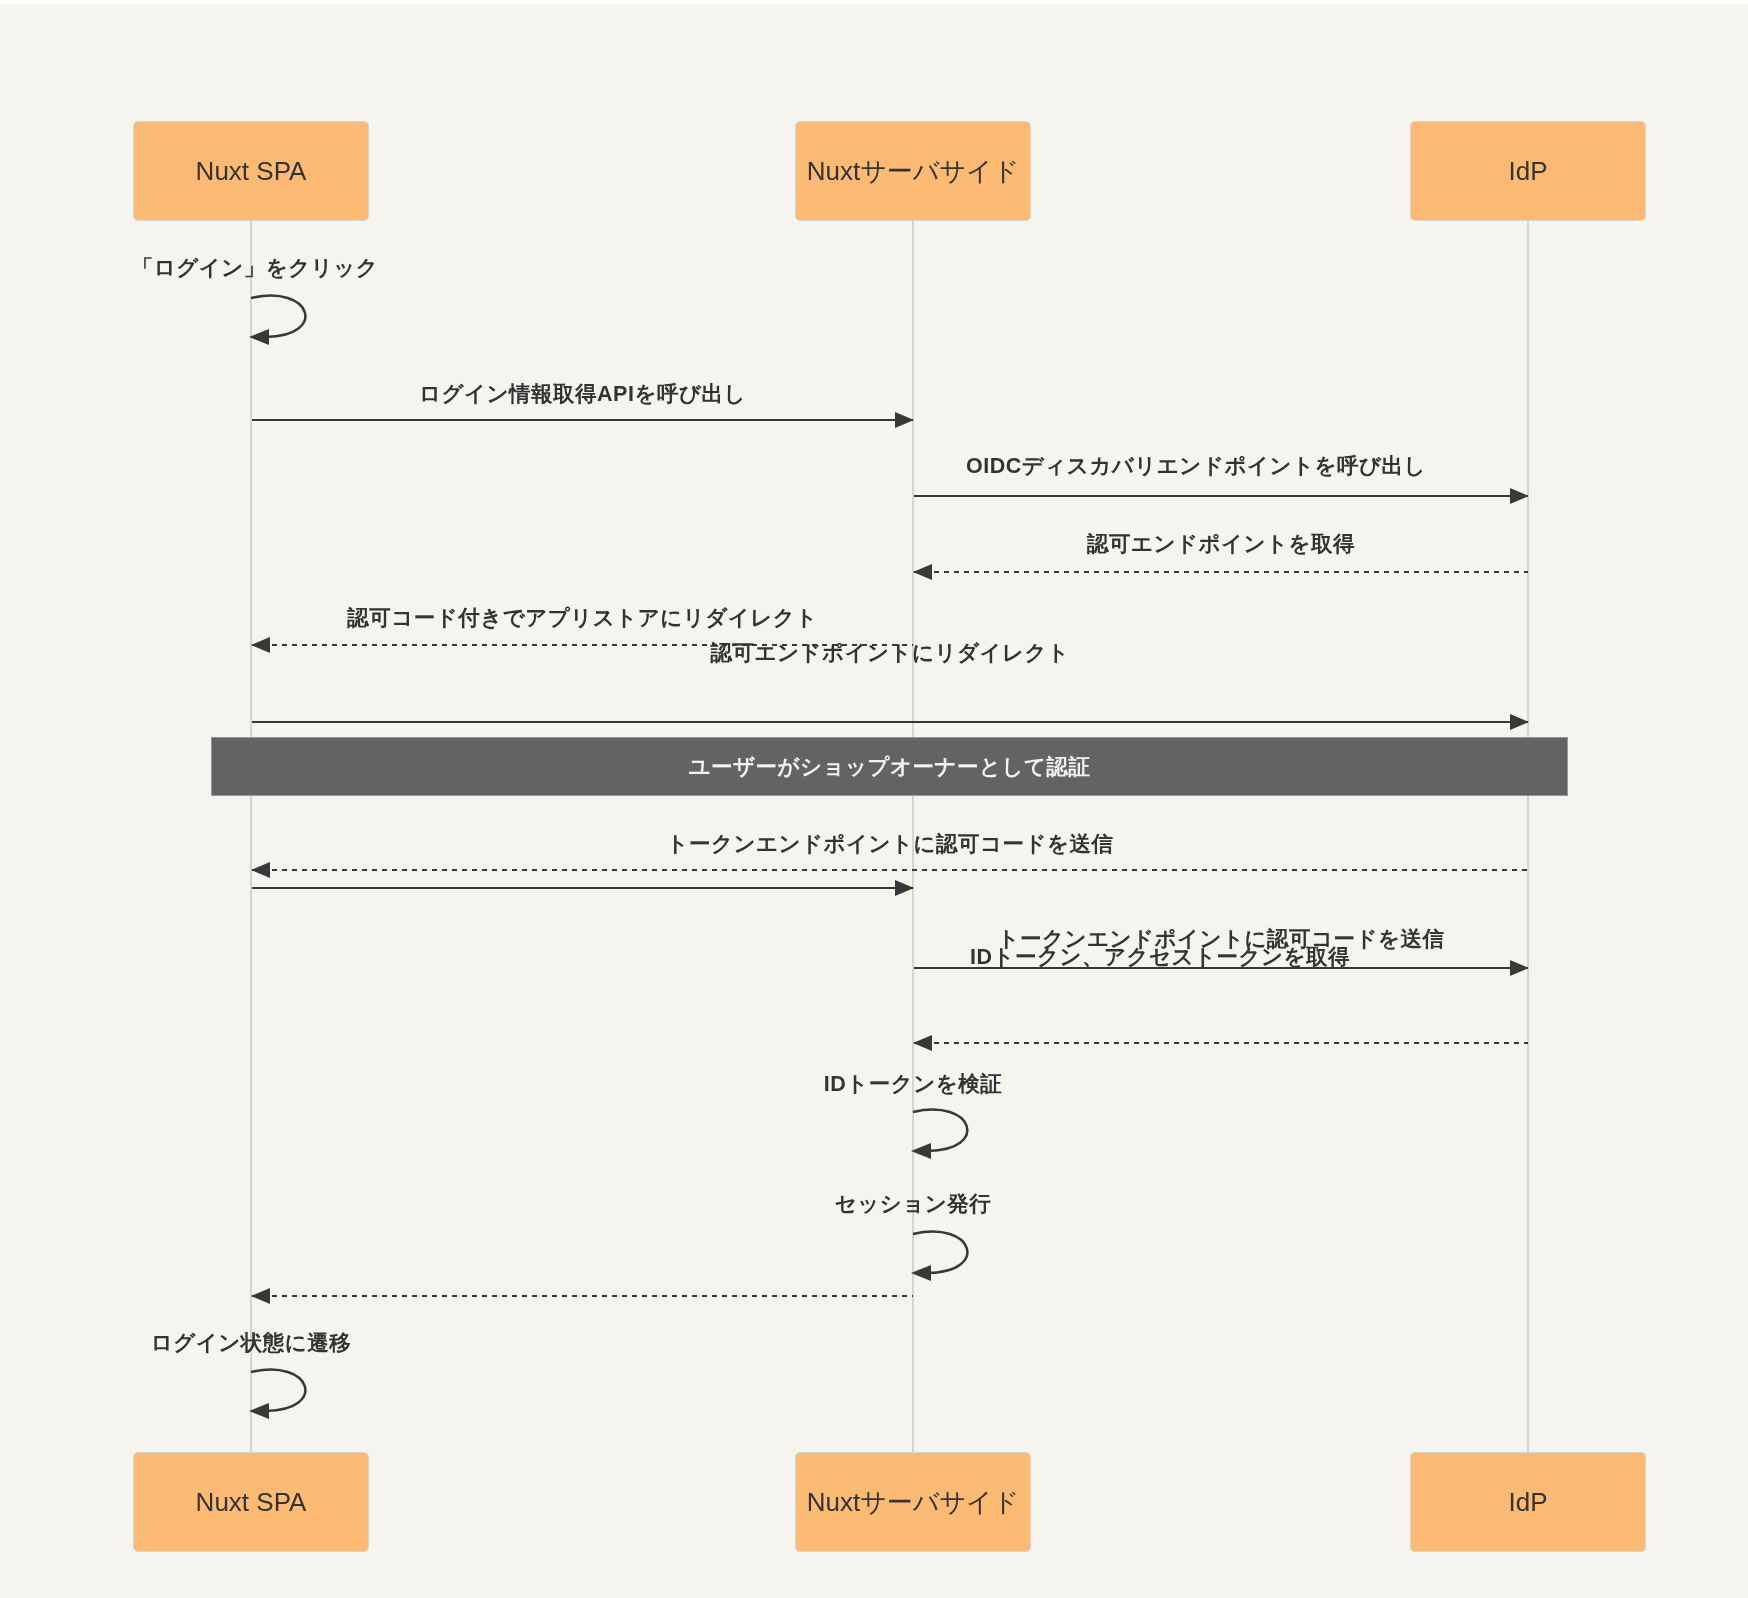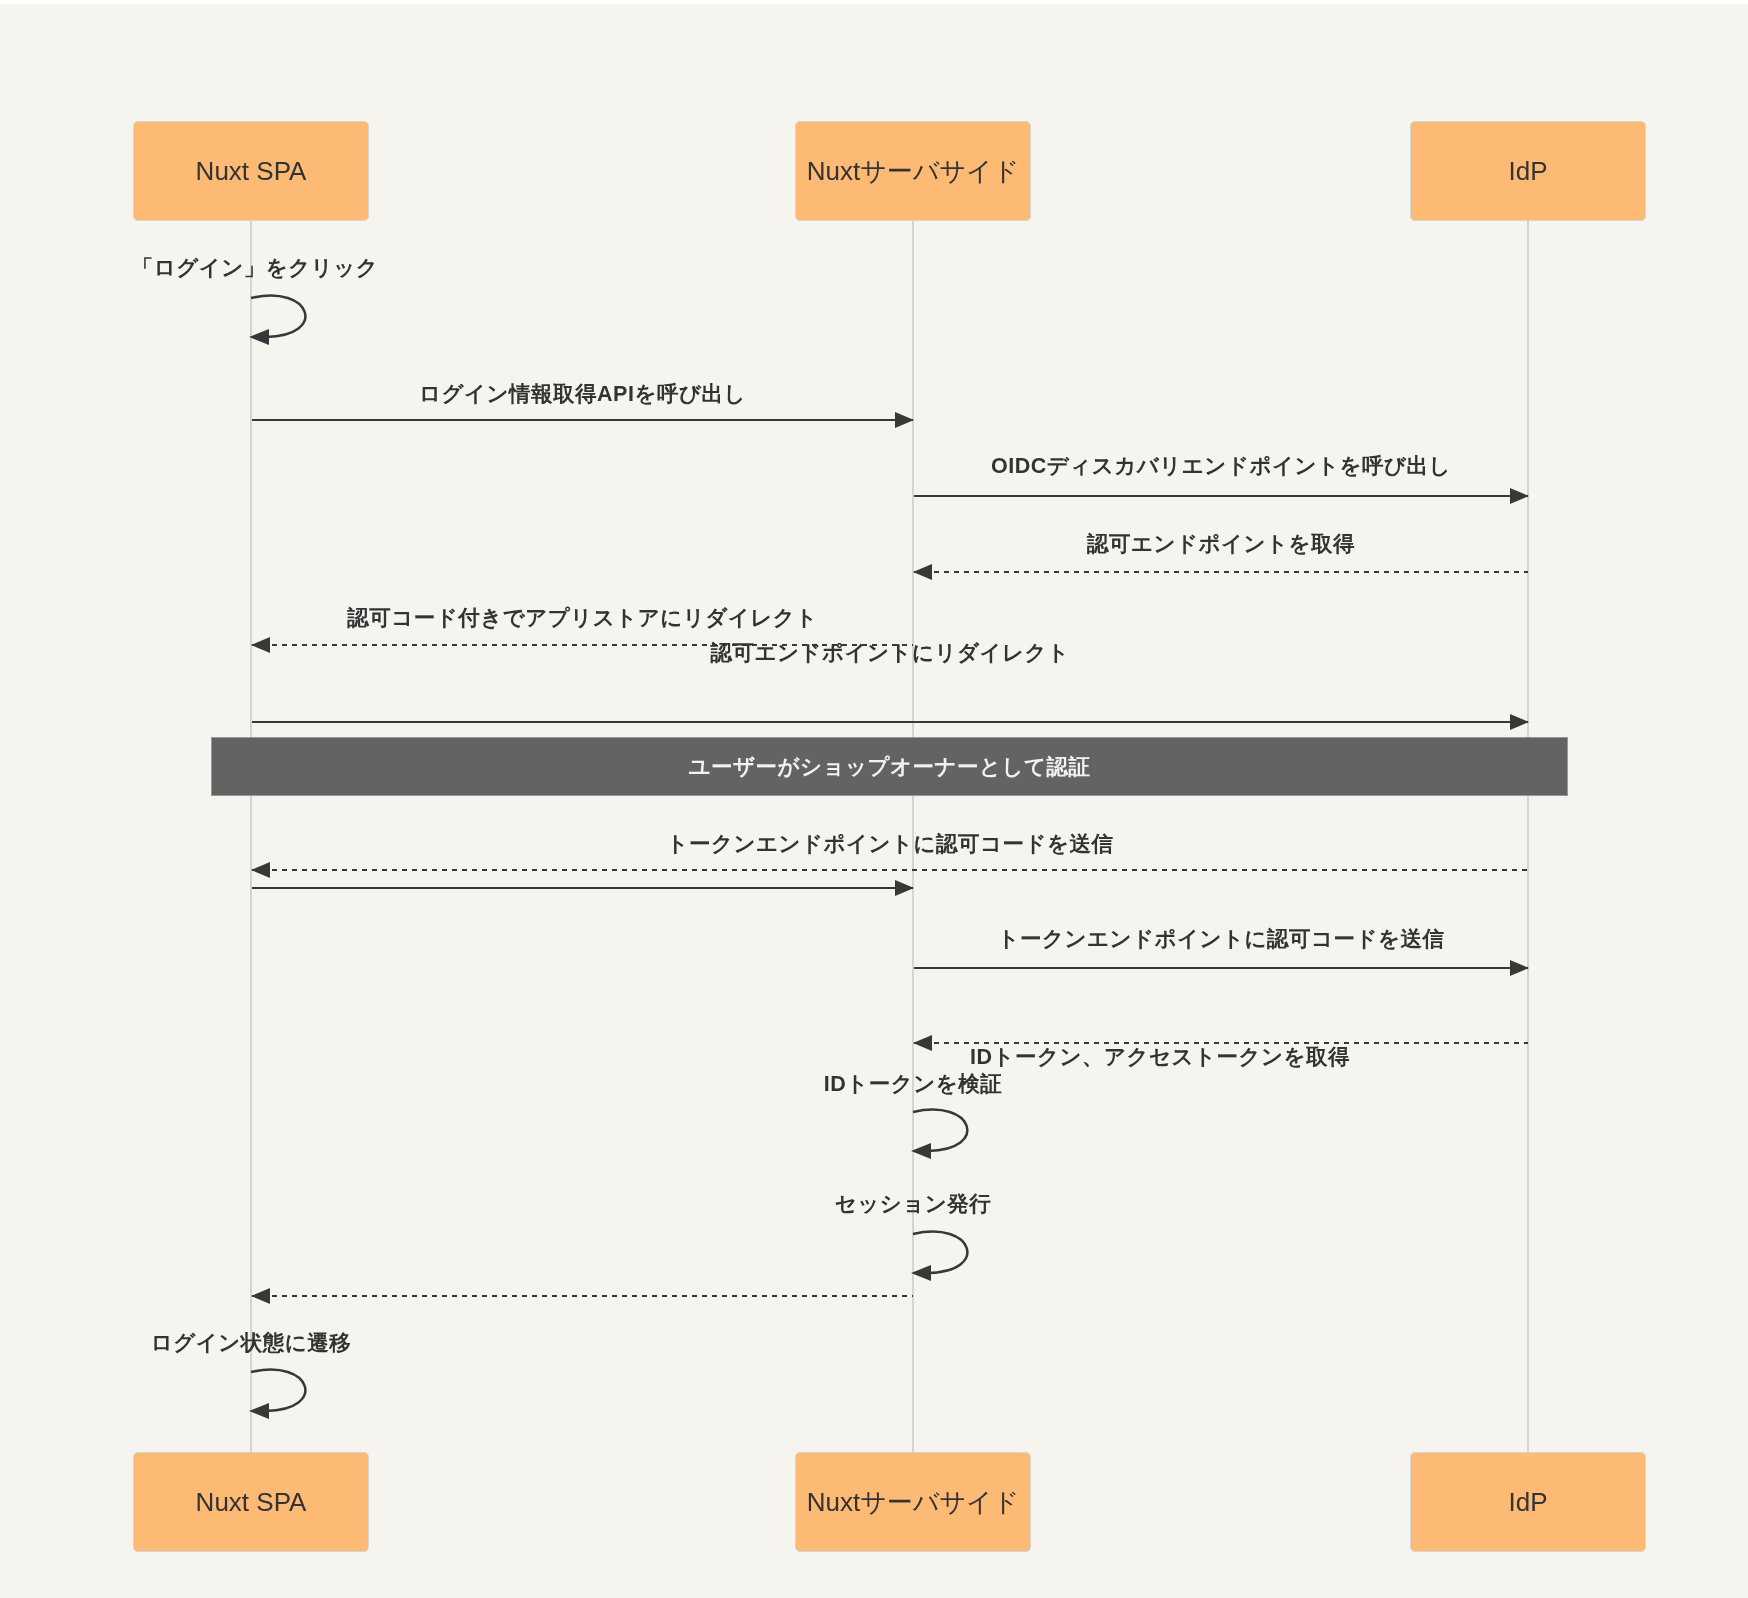--- a/index.html
+++ b/index.html
@@ -59,21 +59,21 @@
 <svg class="selfloop" style="left:246px;top:290px" viewBox="0 0 86 56">
   <path d="M 5 8 C 66 -6 82 46 20 47" stroke="#383838" stroke-width="2.5" fill="none"></path>
   <polygon points="3,47 23,39 23,55" fill="#383838"></polygon>
 </svg>
 
 <div class="msg-label" style="left:252px;width:661px;top:393px">ログイン情報取得APIを呼び出し</div>
 <div class="arrow" style="left:252px;width:661px;top:419px">
     <div class="head right"></div>
   </div>
 
-<div class="msg-label" style="left:914px;width:614px;top:465px">OIDCディスカバリエンドポイントを呼び出し</div>
+<div class="msg-label" style="left:889px;width:614px;top:465px">OIDCディスカバリエンドポイントを呼び出し</div>
 <div class="arrow" style="left:914px;width:614px;top:495px">
     <div class="head right"></div>
   </div>
 
 <div class="msg-label" style="left:914px;width:614px;top:543px">認可エンドポイントを取得</div>
 <div class="arrow dashed" style="left:914px;width:614px;top:571px">
     <div class="head left"></div>
   </div>
 
 <div class="msg-label" style="left:252px;width:661px;top:617px">認可コード付きでアプリストアにリダイレクト</div>
@@ -97,21 +97,21 @@
 
 <div class="arrow" style="left:252px;width:661px;top:887px">
     <div class="head right"></div>
   </div>
 
 <div class="msg-label" style="left:914px;width:614px;top:938px">トークンエンドポイントに認可コードを送信</div>
 <div class="arrow" style="left:914px;width:614px;top:967px">
     <div class="head right"></div>
   </div>
 
-<div class="msg-label" style="left:914px;width:492px;top:1056px">IDトークン、アクセストークンを取得</div>
+<div class="msg-label" style="left:914px;width:492px;top:956px">IDトークン、アクセストークンを取得</div>
 <div class="arrow dashed" style="left:914px;width:614px;top:1042px">
     <div class="head left"></div>
   </div>
 
 <div class="msg-label" style="left:613px;width:600px;top:1083px">IDトークンを検証</div>
 <svg class="selfloop" style="left:908px;top:1104px" viewBox="0 0 86 56">
   <path d="M 5 8 C 66 -6 82 46 20 47" stroke="#383838" stroke-width="2.5" fill="none"></path>
   <polygon points="3,47 23,39 23,55" fill="#383838"></polygon>
 </svg>
 

